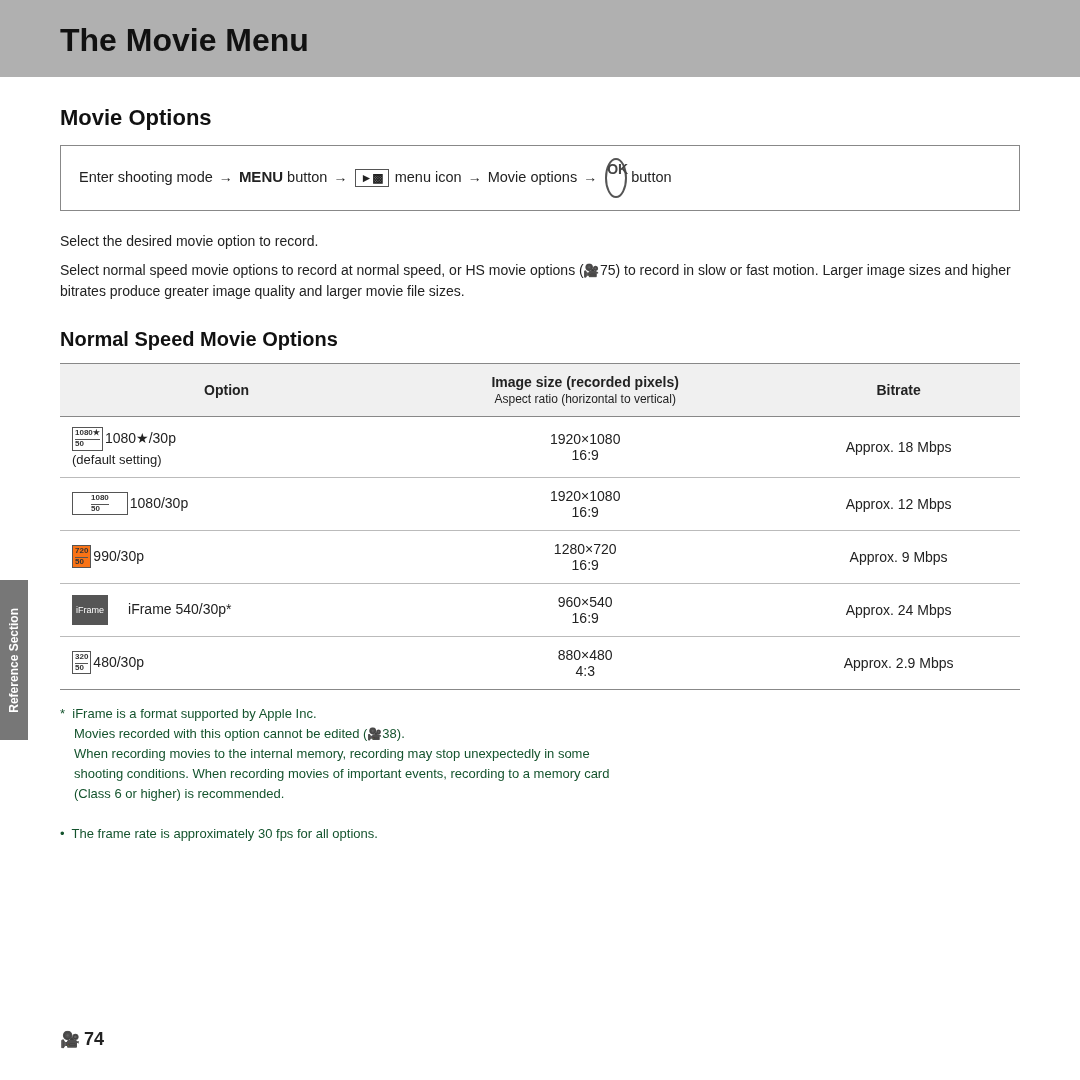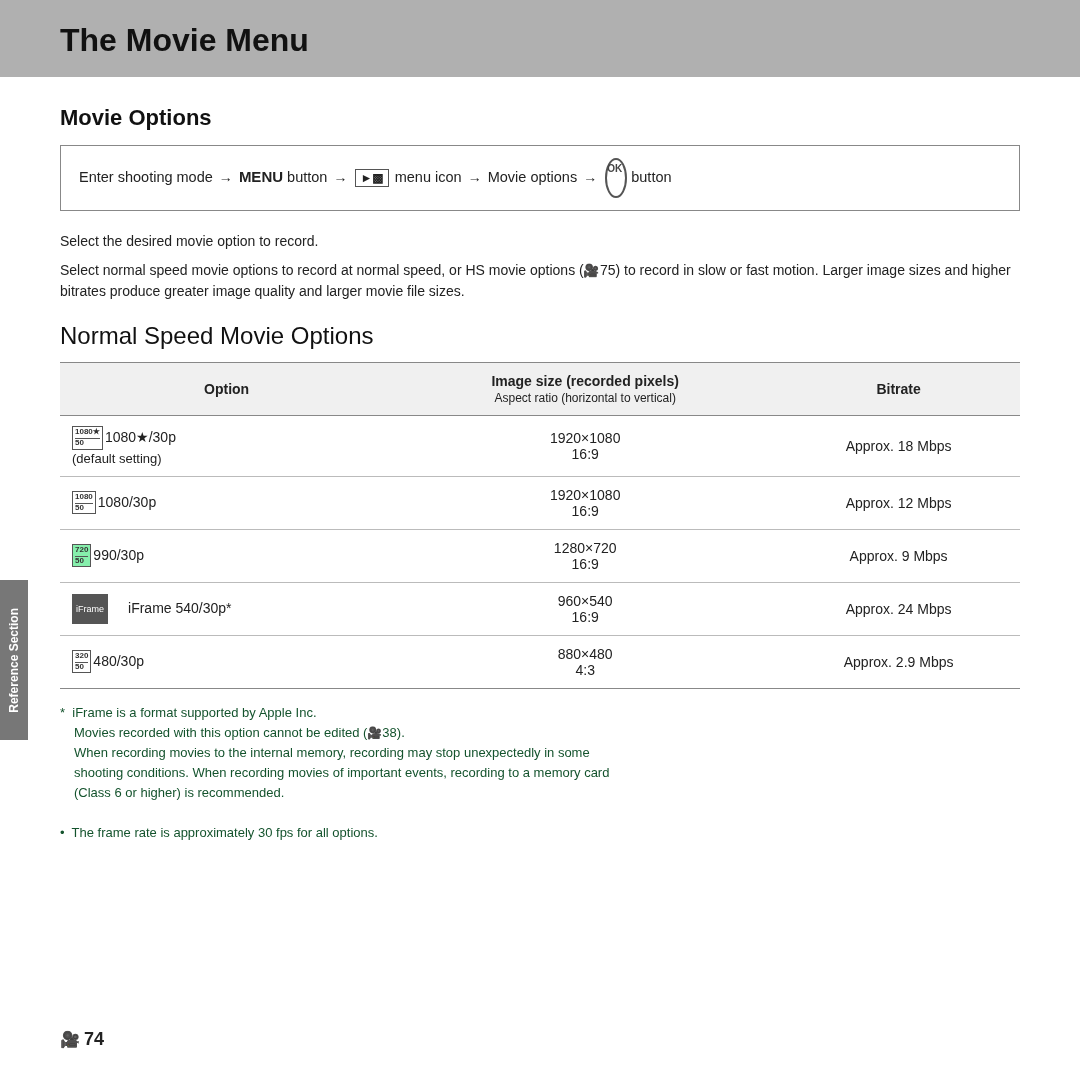--- a/index.html
+++ b/index.html
@@ -56,41 +56,41 @@
       font-size: 14px;
       margin: 0 2px;
     }
 
     .ok-btn {
       display: inline-block;
       width: 22px;
       height: 40px;
       border: 2px solid #555;
       border-radius: 50%;
-      text-align: left;
+      text-align: right;
       line-height: 18px;
-      font-size: 10px;
+      font-size: 14px;
       font-weight: bold;
       color: #444;
       vertical-align: middle;
       margin-left: 2px;
     }
 
     .description-para {
       font-size: 14px;
       color: #222;
       margin-bottom: 8px;
       line-height: 1.5;
     }
 
     .subsection-title {
-      font-size: 24px;
-      font-weight: normal;
+      font-size: 20px;
+      font-weight: bold;
       color: #111;
-      margin-top: 20px;
+      margin-top: 26px;
       margin-bottom: 12px;
     }
 
     
     .options-table {
       width: 100%;
       border-collapse: collapse;
       font-size: 14px;
       margin-bottom: 14px;
     }
@@ -218,26 +218,26 @@
         </th>
       </tr>
     </thead>
     <tbody id="table-body">
     <tr>
           <td class="option-cell"><span style="display:inline-block;font-size:8px;font-weight:bold;border:1.5px solid #555;padding:1px 2px;margin-right:2px;vertical-align:middle;line-height:1.1;color:#333;background:#fff;"><span style="display:block;border-bottom:1px solid #555;padding-bottom:1px;">1080★</span><span style="display:block;">50</span></span><span>1080★/30p</span><br><span style="font-size:13px;">(default setting)</span></td>
           <td><span>1920×1080</span><br><span>16:9</span></td>
           <td><span>Approx. 18 Mbps</span></td>
         </tr>
         <tr>
-          <td class="option-cell"><span style="display:inline-block;font-size:8px;font-weight:bold;border:1.5px solid #555;padding:1px 2px;margin-right:2px;vertical-align:middle;line-height:1.1;color:#333;background:#fff;"><span style="display:block;border-bottom:1px solid #555;padding-bottom:1px;">1080</span><span style="display:block;">50</span></span><span>1080/30p</span></td>
+          <td class="option-cell"><span style="display:inline-block;font-size:8px;font-weight:bold;border:1.5px solid #555;padding:1px 18px;margin-right:2px;vertical-align:middle;line-height:1.1;color:#333;background:#fff;"><span style="display:block;border-bottom:1px solid #555;padding-bottom:1px;">1080</span><span style="display:block;">50</span></span><span>1080/30p</span></td>
           <td><span>1920×1080</span><br><span>16:9</span></td>
           <td><span>Approx. 12 Mbps</span></td>
         </tr>
         <tr>
-          <td class="option-cell"><span style="display:inline-block;font-size:8px;font-weight:bold;border:1.5px solid #555;padding:1px 2px;margin-right:2px;vertical-align:middle;line-height:1.1;color:#333;background:#86efac;"><span style="display:block;border-bottom:1px solid #555;padding-bottom:1px;">720</span><span style="display:block;">50</span></span><span>990/30p</span></td>
+          <td class="option-cell"><span style="display:inline-block;font-size:8px;font-weight:bold;border:1.5px solid #555;padding:1px 2px;margin-right:2px;vertical-align:middle;line-height:1.1;color:#333;background:#f97316;"><span style="display:block;border-bottom:1px solid #555;padding-bottom:1px;">720</span><span style="display:block;">50</span></span><span>990/30p</span></td>
           <td><span>1280×720</span><br><span>16:9</span></td>
           <td><span>Approx. 9 Mbps</span></td>
         </tr>
         <tr>
           <td class="option-cell"><span style="display:inline-block;font-size:9px;font-weight:normal;border:1.5px solid #555;padding:9px 3px;margin-right:20px;vertical-align:middle;background:#555;color:#fff;">iFrame</span><span>iFrame 540/30p*</span></td>
           <td><span>960×540</span><br><span>16:9</span></td>
           <td><span>Approx. 24 Mbps</span></td>
         </tr>
         <tr>
           <td class="option-cell"><span style="display:inline-block;font-size:8px;font-weight:bold;border:1.5px solid #555;padding:1px 2px;margin-right:2px;vertical-align:middle;line-height:1.1;color:#333;background:#fff;"><span style="display:block;border-bottom:1px solid #555;padding-bottom:1px;">320</span><span style="display:block;">50</span></span><span>480/30p</span></td>

